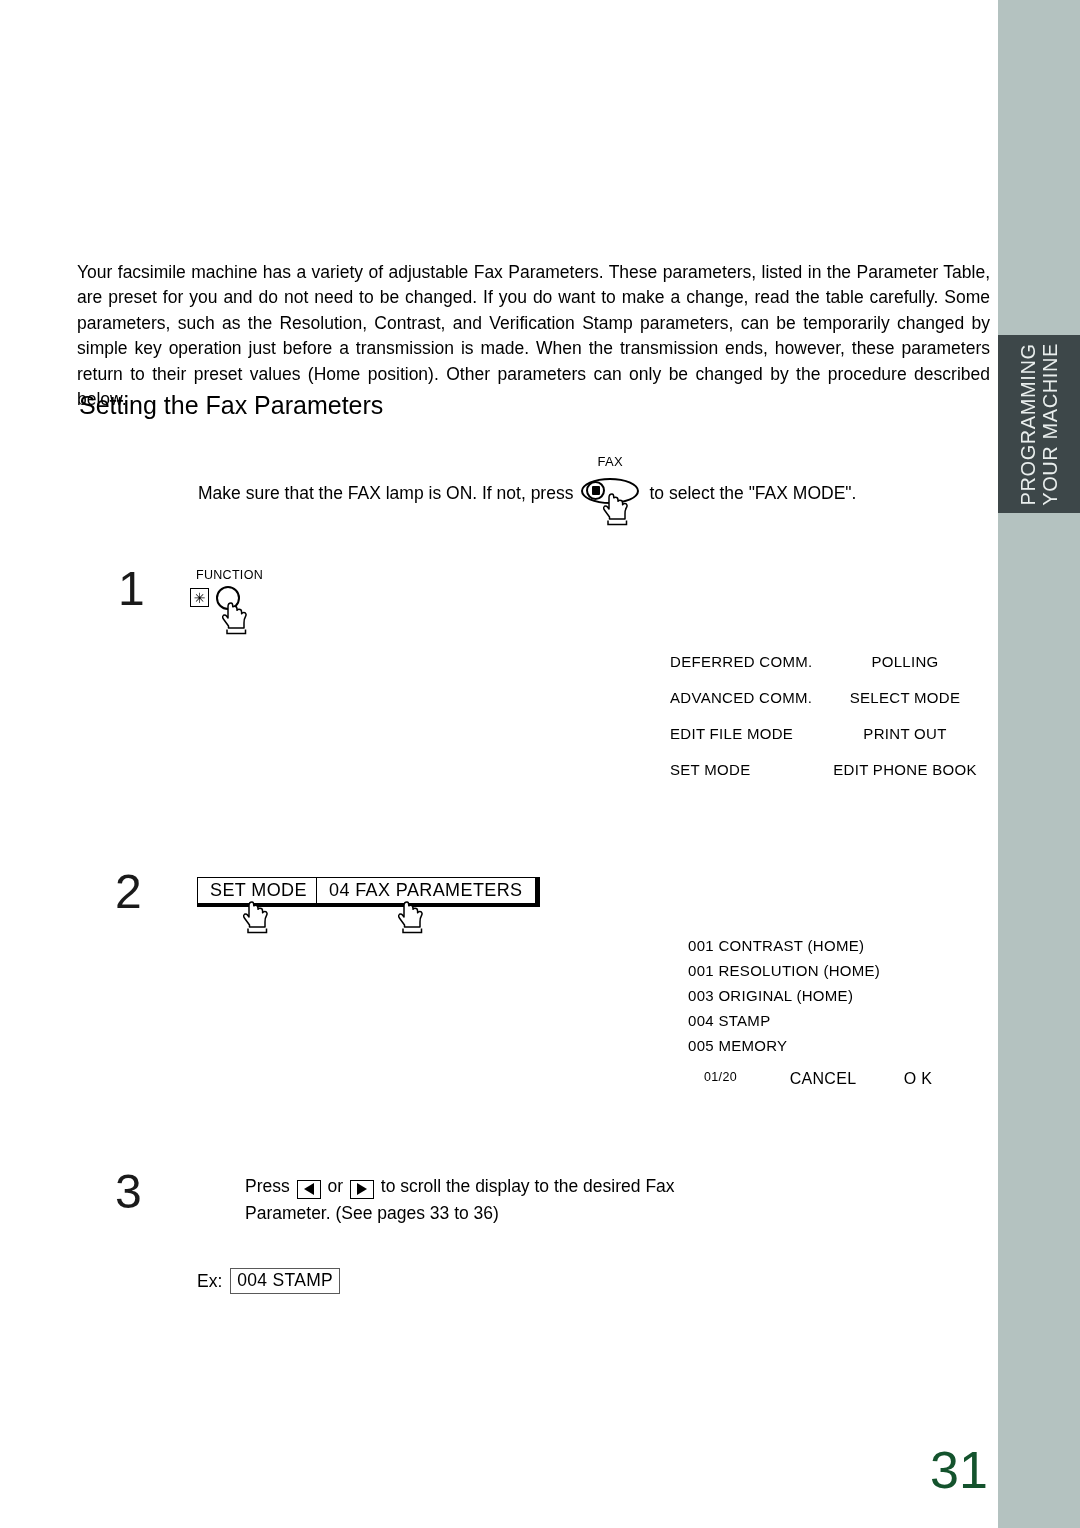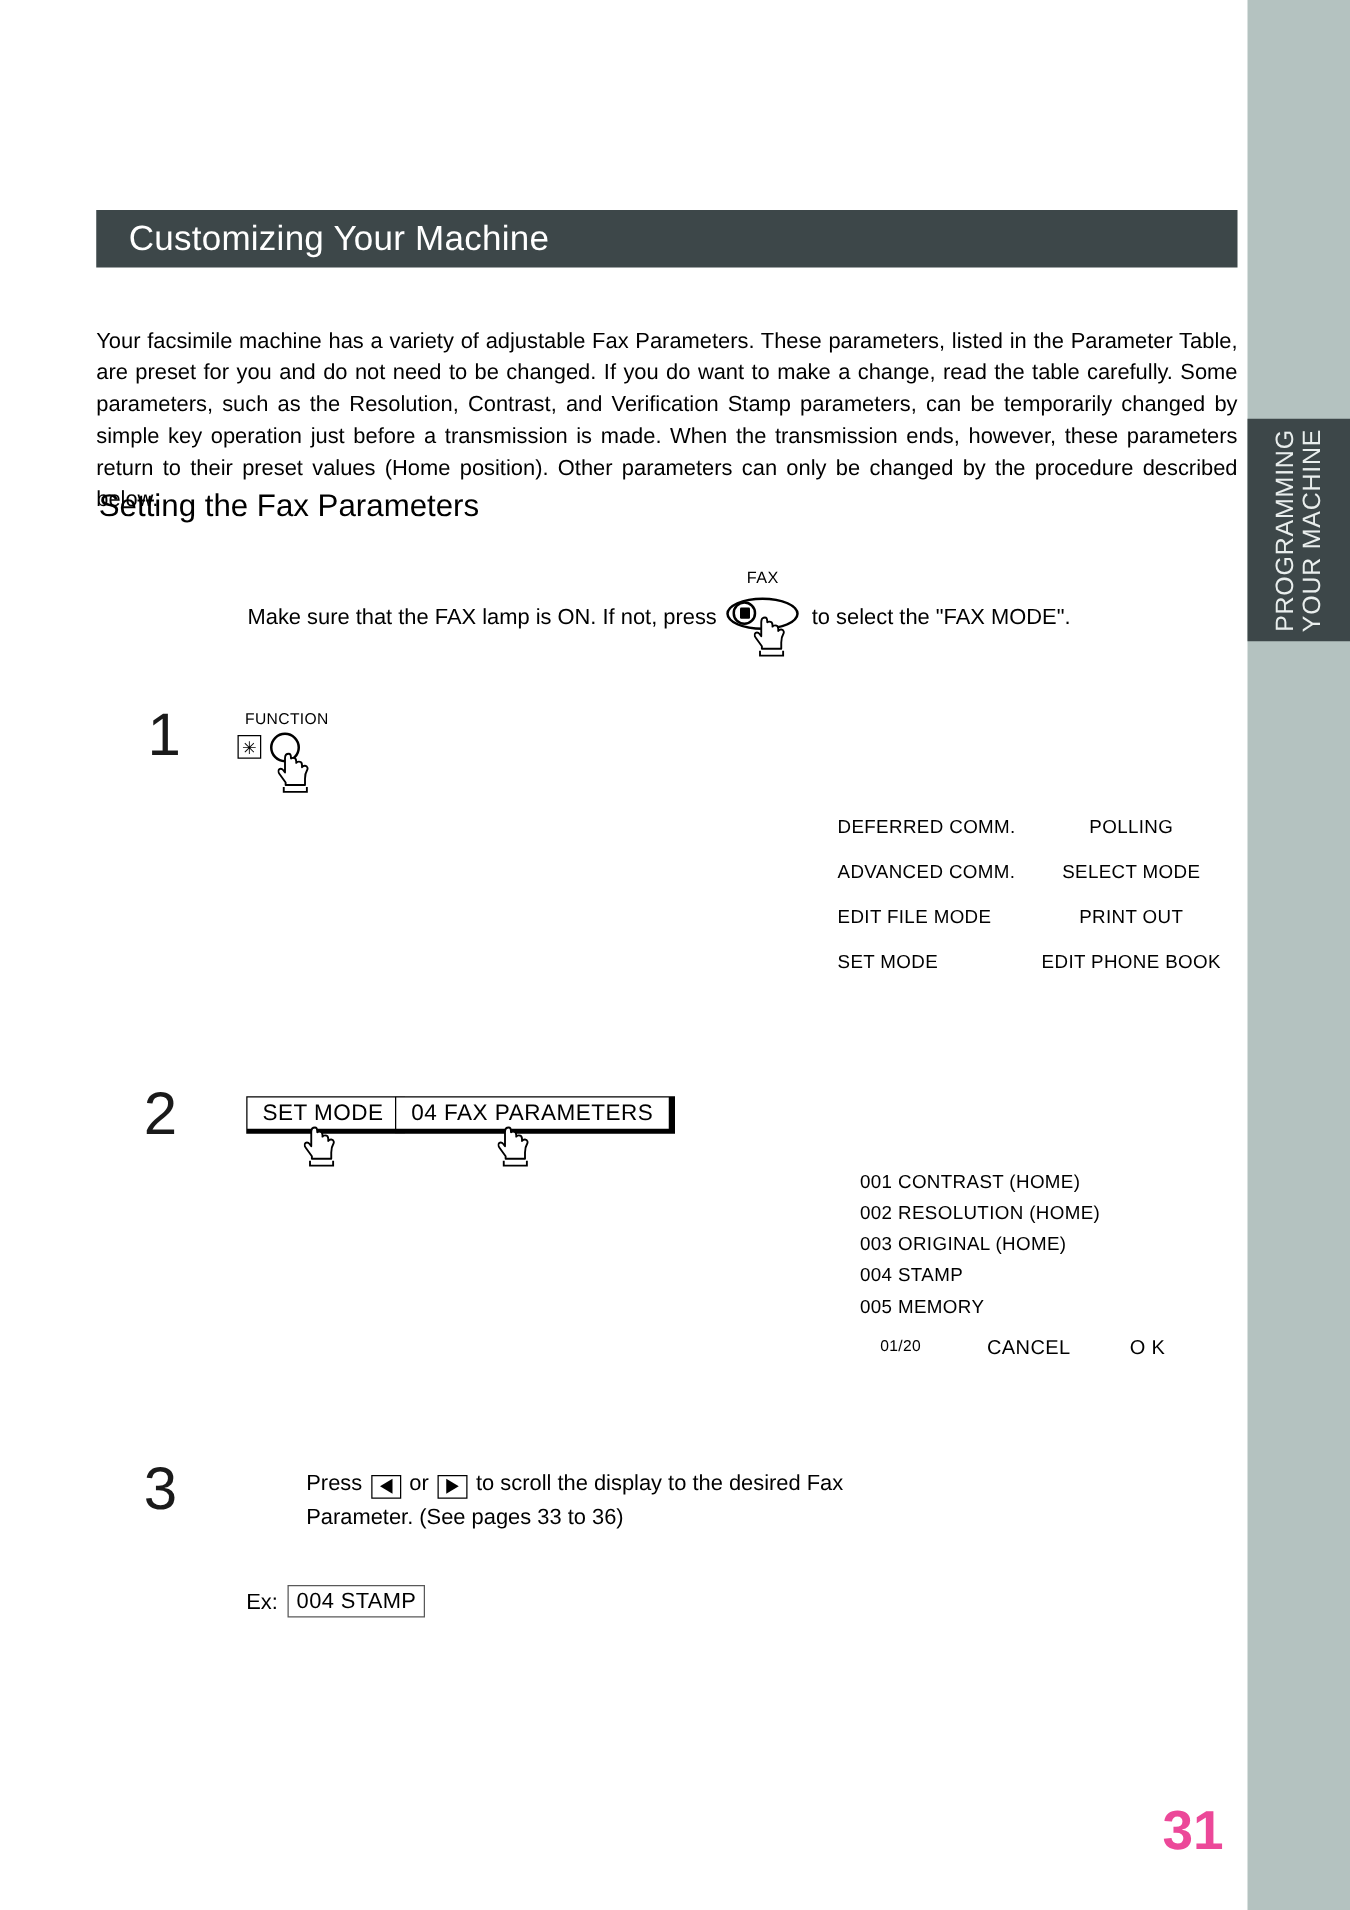--- a/index.html
+++ b/index.html
@@ -289,33 +289,30 @@
     border: 1.5px solid #595959;
     font-size: 17.5px;
     letter-spacing: 0.3px;
   }
 
   
   .page-number {
     position: absolute;
     left: 930px;
     top: 1440px;
-    font-size: 44px;
-    font-weight: 700;
-    color: #ec4899;
+    font-size: 52px;
+    font-weight: 400;
+    color: #14532d;
   }
 </style>
 </head>
 <body>
 
 <div class="page">
 
-  <div class="title-bar">
-    <h1>Customizing Your Machine</h1>
-  </div>
 
   <p class="intro">Your facsimile machine has a variety of adjustable Fax Parameters.  These parameters, listed in the Parameter Table, are preset for you and do not need to be changed.  If you do want to make a change, read the table carefully.  Some parameters, such as the Resolution, Contrast, and Verification Stamp parameters, can be temporarily changed by simple key operation just before a transmission is made.  When the transmission ends, however, these parameters return to their preset values (Home position).  Other parameters can only be changed by the procedure described below.</p>
 
   <h2 class="subhead">Setting the Fax Parameters</h2>
 
   <div class="faxline">
     <span>Make sure that the FAX lamp is ON.  If not, press</span>
     <span class="fax-btn-wrap">
       <span class="fax-label">FAX</span>
       <span class="fax-oval"></span>
@@ -377,21 +374,21 @@
   <div class="keycap" style="left:316px; top:877px;">04 FAX PARAMETERS</div>
   <span class="hand" style="position:absolute; left:398px; top:900px;">
     <svg viewBox="0 0 30 34">
       <path d="M9 2 C7 2 6 3.5 6 5.5 L6 17 L4.5 15 C3.5 13.6 1.6 13.6 0.9 15 C0.3 16.1 0.8 17.2 1.6 18.2 L6.5 25 L6.5 27 L22 27 L22 22 C22 19 22.5 17 23.5 15.5 C24.6 13.8 24 11.8 22 11.6 C21 11.5 20.2 12 19.6 12.8 L19.6 11 C19.6 9.3 18.4 8.3 17 8.3 C16.2 8.3 15.4 8.7 15 9.3 L15 8 C15 6.3 13.8 5.3 12.4 5.3 C11.8 5.3 11.2 5.5 10.8 5.8 L10.8 5.5 C10.8 3.5 10 2 9 2 Z" fill="#ffffff" stroke="#000000" stroke-width="1.5" stroke-linejoin="round"></path>
       <path d="M5 28.5 L5 32.5 L23.5 32.5 L23.5 28.5" fill="none" stroke="#000000" stroke-width="1.5"></path>
     </svg>
   </span>
 
   <div class="param-list">
     <div class="p-row">001 CONTRAST (HOME)</div>
-    <div class="p-row">002 RESOLUTION (HOME)</div>
+    <div class="p-row">001 RESOLUTION (HOME)</div>
     <div class="p-row">003 ORIGINAL (HOME)</div>
     <div class="p-row">004 STAMP</div>
     <div class="p-row">005 MEMORY</div>
     <div class="param-foot">
       <span class="pg">01/20</span>
       <span class="cancel">CANCEL</span>
       <span class="ok">O K</span>
     </div>
   </div>
 

